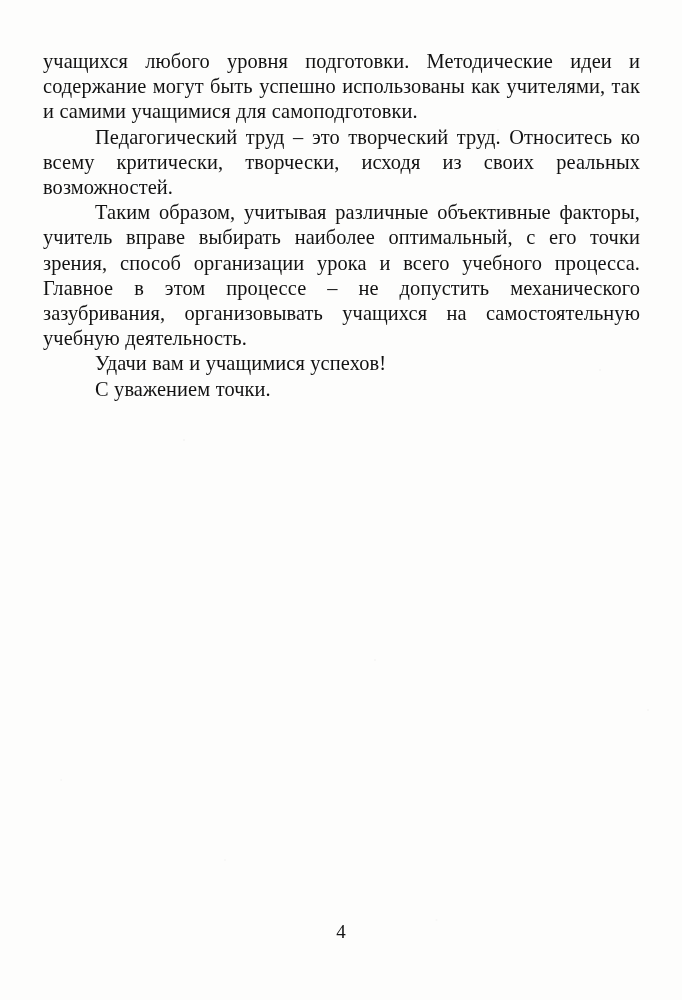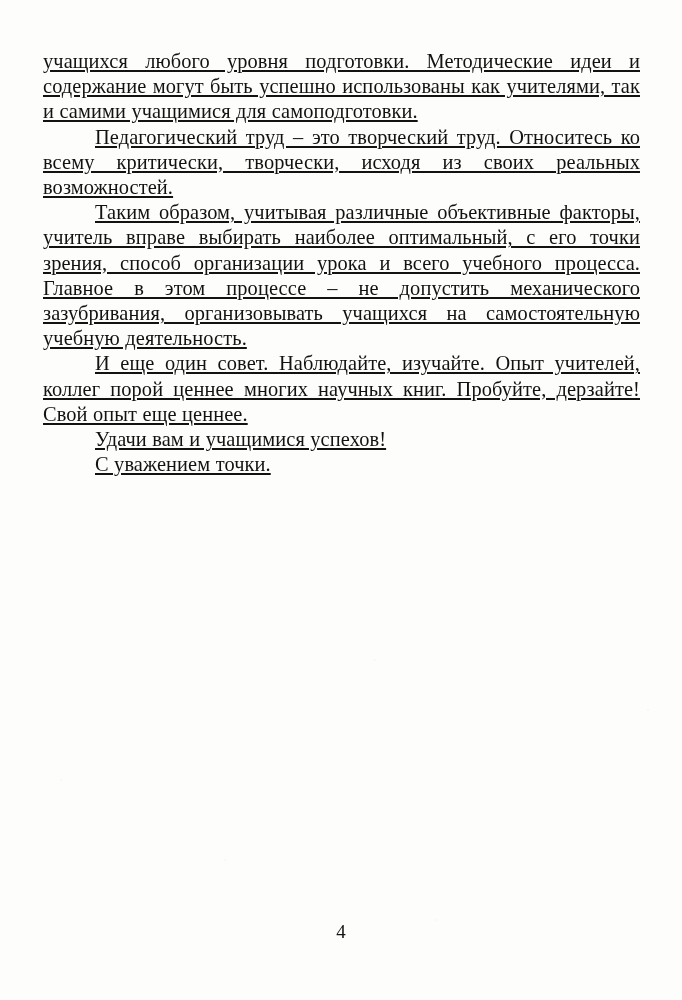--- a/index.html
+++ b/index.html
@@ -33,21 +33,20 @@
       radial-gradient(circle at 95% 71%, rgba(0,0,0,.030) 0 0.8px, transparent 1.3px),
       radial-gradient(circle at 33% 86%, rgba(0,0,0,.026) 0 0.7px, transparent 1.2px);
     opacity: .85;
   }
 
   .page-body {
     position: absolute;
     left: 43px;
     top: 49px;
     width: 597px;
-    text-decoration: underline;
   }
 
   p.para {
     margin: 0;
     text-align: justify;
     text-justify: inter-word;
     text-indent: 52px;
     font-size: 20.4px;
     line-height: 25.2px;
     letter-spacing: 0.1px;
@@ -82,21 +81,20 @@
 <div class="paper-grain"></div>
 
 <div class="page-body">
 
   <p class="para continuation">учащихся любого уровня подготовки. Методические идеи и содержание могут быть успешно использованы как учителями, так и самими учащимися для самоподготовки.</p>
 
   <p class="para">Педагогический труд – это творческий труд. Относитесь ко всему критически, творчески, исходя из своих реальных возможностей.</p>
 
   <p class="para">Таким образом, учитывая различные объективные факторы, учитель вправе выбирать наиболее оптимальный, с его точки зрения, способ организации урока и всего учебного процесса. Главное в этом процессе – не допустить механического зазубривания, организовывать учащихся на самостоятельную учебную деятельность.</p>
 
-  <p class="para">И еще один совет. Наблюдайте, изучайте. Опыт учителей, коллег порой ценнее многих научных книг. Пробуйте, дерзайте! Свой опыт еще ценнее.</p>
 
   <p class="para short">Удачи вам и учащимися успехов!</p>
 
   <p class="para short">С уважением точки.</p>
 
 </div>
 
 <div class="page-number">4</div>
 
 </body></html>

